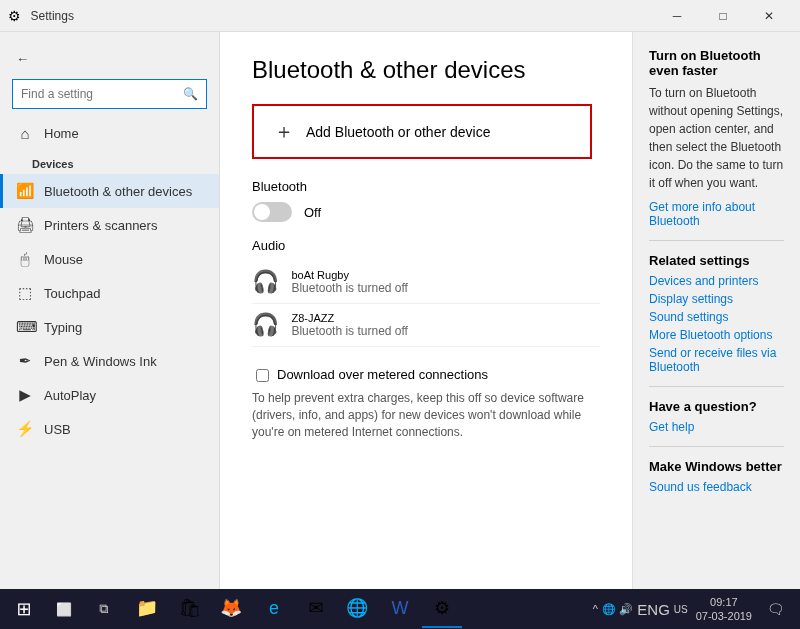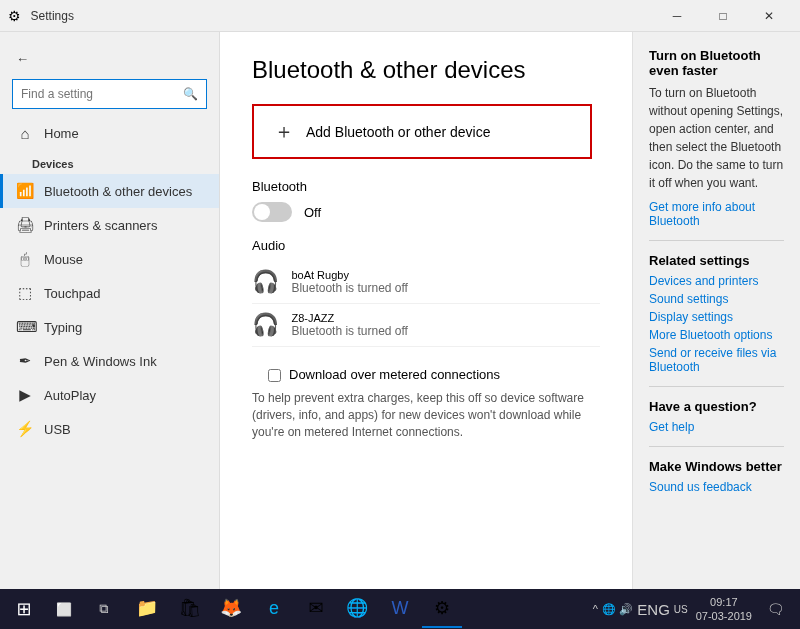--- a/index.html
+++ b/index.html
@@ -121,21 +121,21 @@
     
     .audio-device {
       display: flex; align-items: center; gap: 12px;
       padding: 8px 0; border-bottom: 1px solid #f0f0f0;
     }
     .headphone-icon { font-size: 22px; color: #555; }
     .device-name { font-size: 11px; font-weight: 500; }
     .device-status { font-size: 12px; color: #666; }
 
     
-    .checkbox-row { display: flex; align-items: flex-start; gap: 8px; margin: 20px 16px 8px; }
+    .checkbox-row { display: flex; align-items: flex-start; gap: 8px; margin: 20px 4px 8px; }
     .checkbox-row input[type=checkbox] { margin-top: 2px; }
     .checkbox-desc { font-size: 12px; color: #555; max-width: 340px; line-height: 1.4; margin-top: 4px; }
 
     
     .right-panel {
       width: 168px;
       background: #f0f0f0;
       padding: 16px;
       border-left: 1px solid #e0e0e0;
       overflow-y: auto;
@@ -274,22 +274,22 @@
   </div>
 
   <div class="right-panel">
     <div class="right-section-title">Turn on Bluetooth even faster</div>
     <div class="right-desc">To turn on Bluetooth without opening Settings, open action center, and then select the Bluetooth icon. Do the same to turn it off when you want.</div>
     <a class="right-link">Get more info about Bluetooth</a>
     <hr class="right-divider">
     <div class="right-section-title">Related settings</div>
     <div id="right-links">
         <a class="right-link">Devices and printers</a>
+        <a class="right-link">Display settings</a>
         <a class="right-link">Sound settings</a>
-        <a class="right-link">Display settings</a>
         <a class="right-link">More Bluetooth options</a>
         <a class="right-link">Send or receive files via Bluetooth</a>
       </div>
     <hr class="right-divider">
     <div class="right-section-title">Have a question?</div>
     <a class="right-link">Get help</a>
     <hr class="right-divider">
     <div class="right-section-title">Make Windows better</div>
     <a class="right-link">Sound us feedback</a>
   </div>

